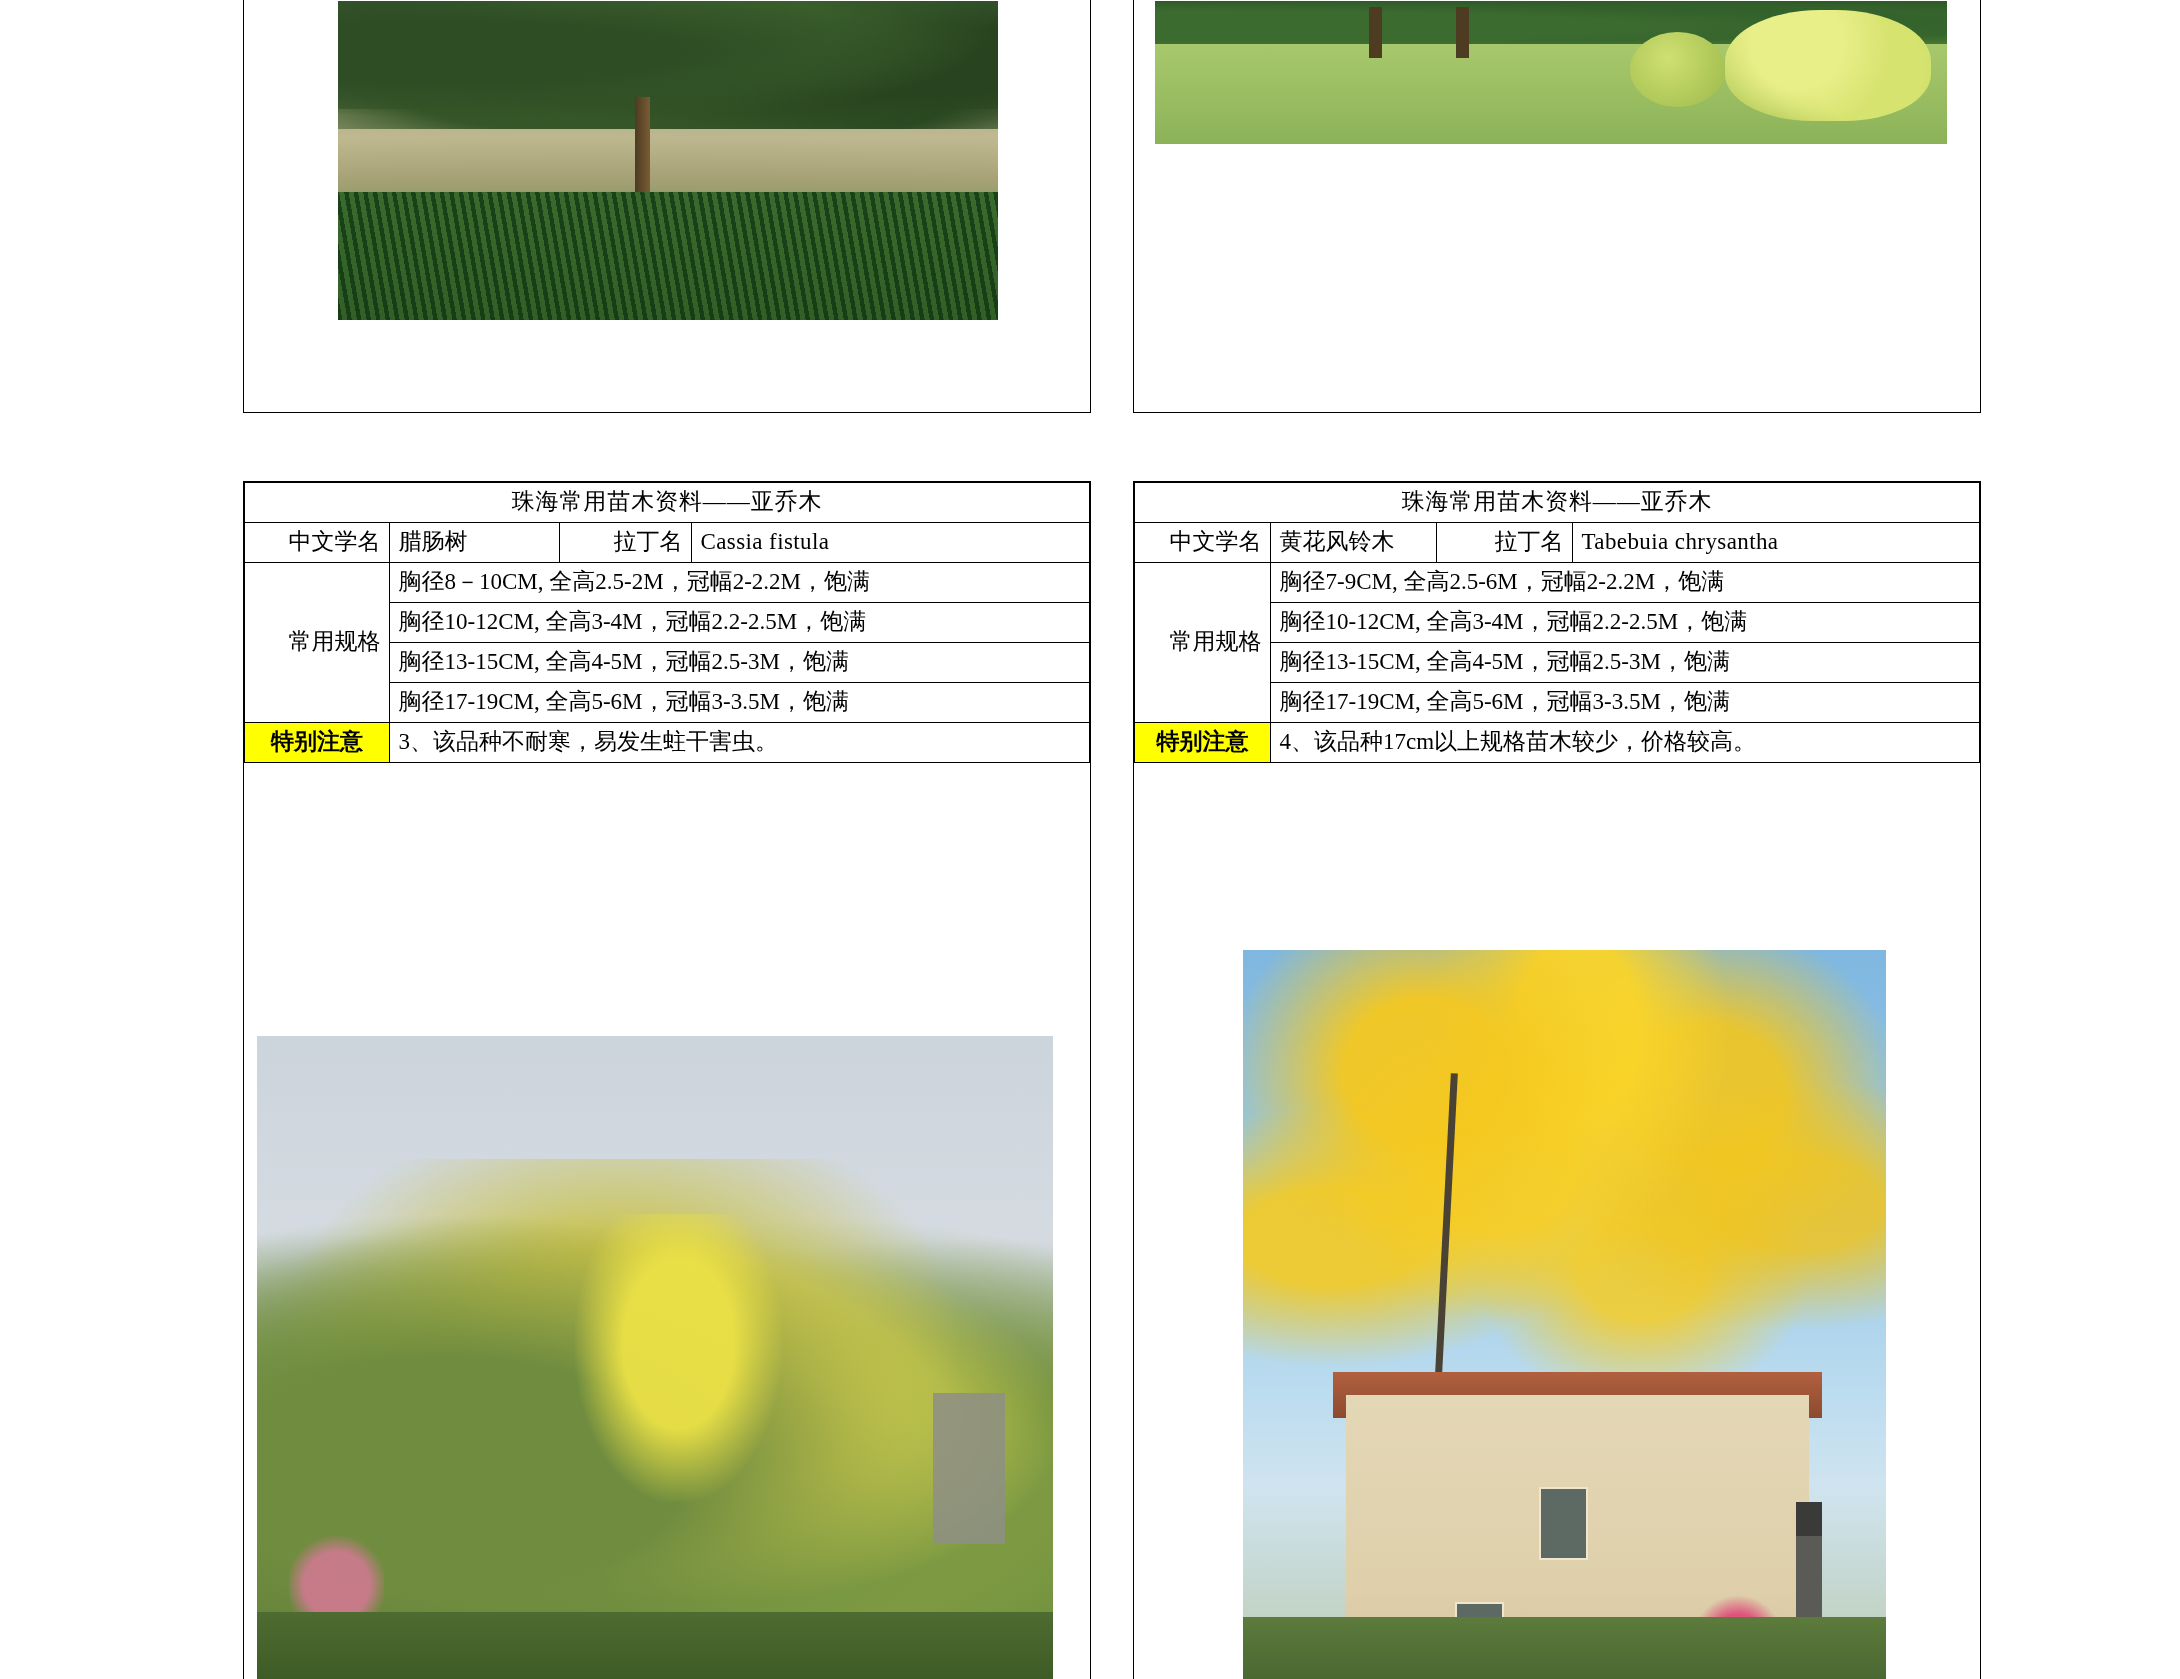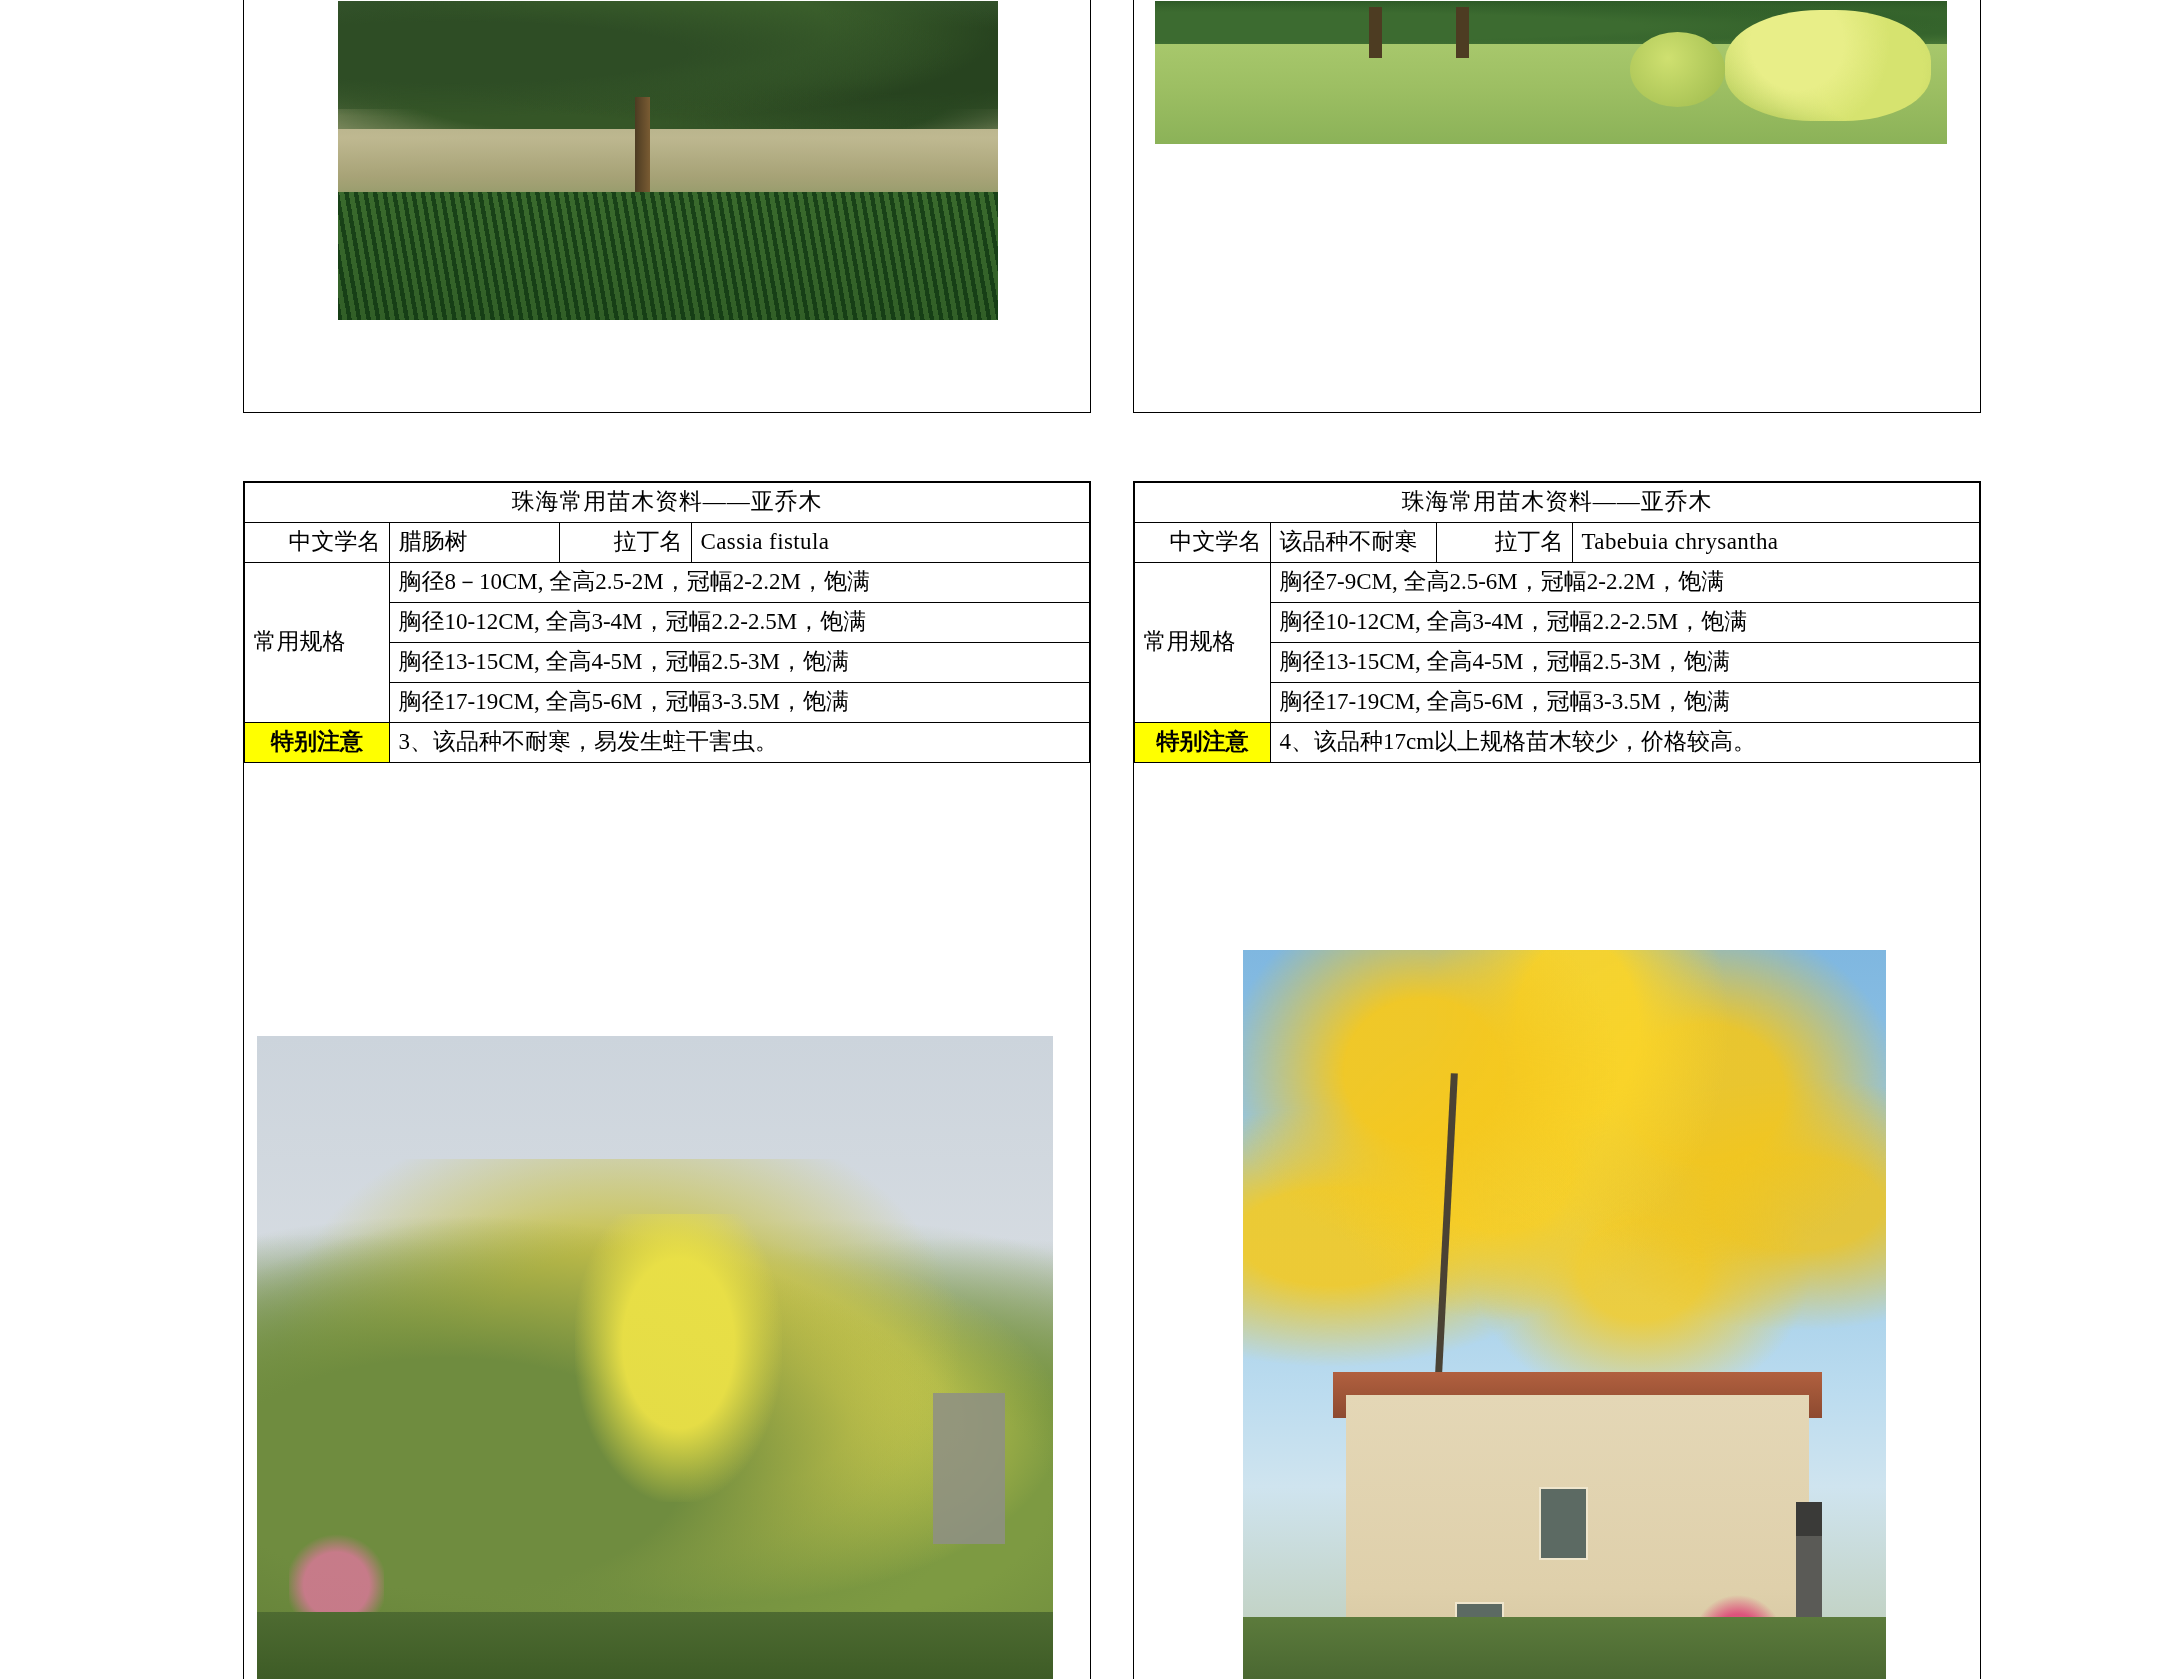--- a/index.html
+++ b/index.html
@@ -66,21 +66,21 @@
     text-align: center;
     font-weight: bold;
     white-space: nowrap;
   }
   .note-text {
     color: #ff0000;
     font-size: 23px;
     padding-left: 19px;
   }
   .vmid {
-    text-align: left;
+    text-align: right;
   }
 
   
   .photo-box {
     position: absolute;
     overflow: hidden;
   }
   .photo-inner { width: 100%; height: 100%; position: relative; overflow: hidden; }
 
   
@@ -315,21 +315,21 @@
         <col style="width:166px">
         <col style="width:136px">
         <col style="width:auto">
       </colgroup>
       <tbody>
         <tr>
           <td class="title-cell" colspan="4">珠海常用苗木资料——亚乔木</td>
         </tr>
         <tr>
           <td class="lab">中文学名</td>
-          <td>该品种不耐寒</td>
+          <td>黄花风铃木</td>
           <td class="lab">拉丁名</td>
           <td class="latin">Tabebuia chrysantha</td>
         </tr>
         <tr>
           <td class="lab vmid" rowspan="4">常用规格</td>
           <td class="spec-line" colspan="3">胸径7-9CM, 全高2.5-6M，冠幅2-2.2M，饱满</td>
         </tr>
         <tr>
           <td class="spec-line" colspan="3">胸径10-12CM, 全高3-4M，冠幅2.2-2.5M，饱满</td>
         </tr>

